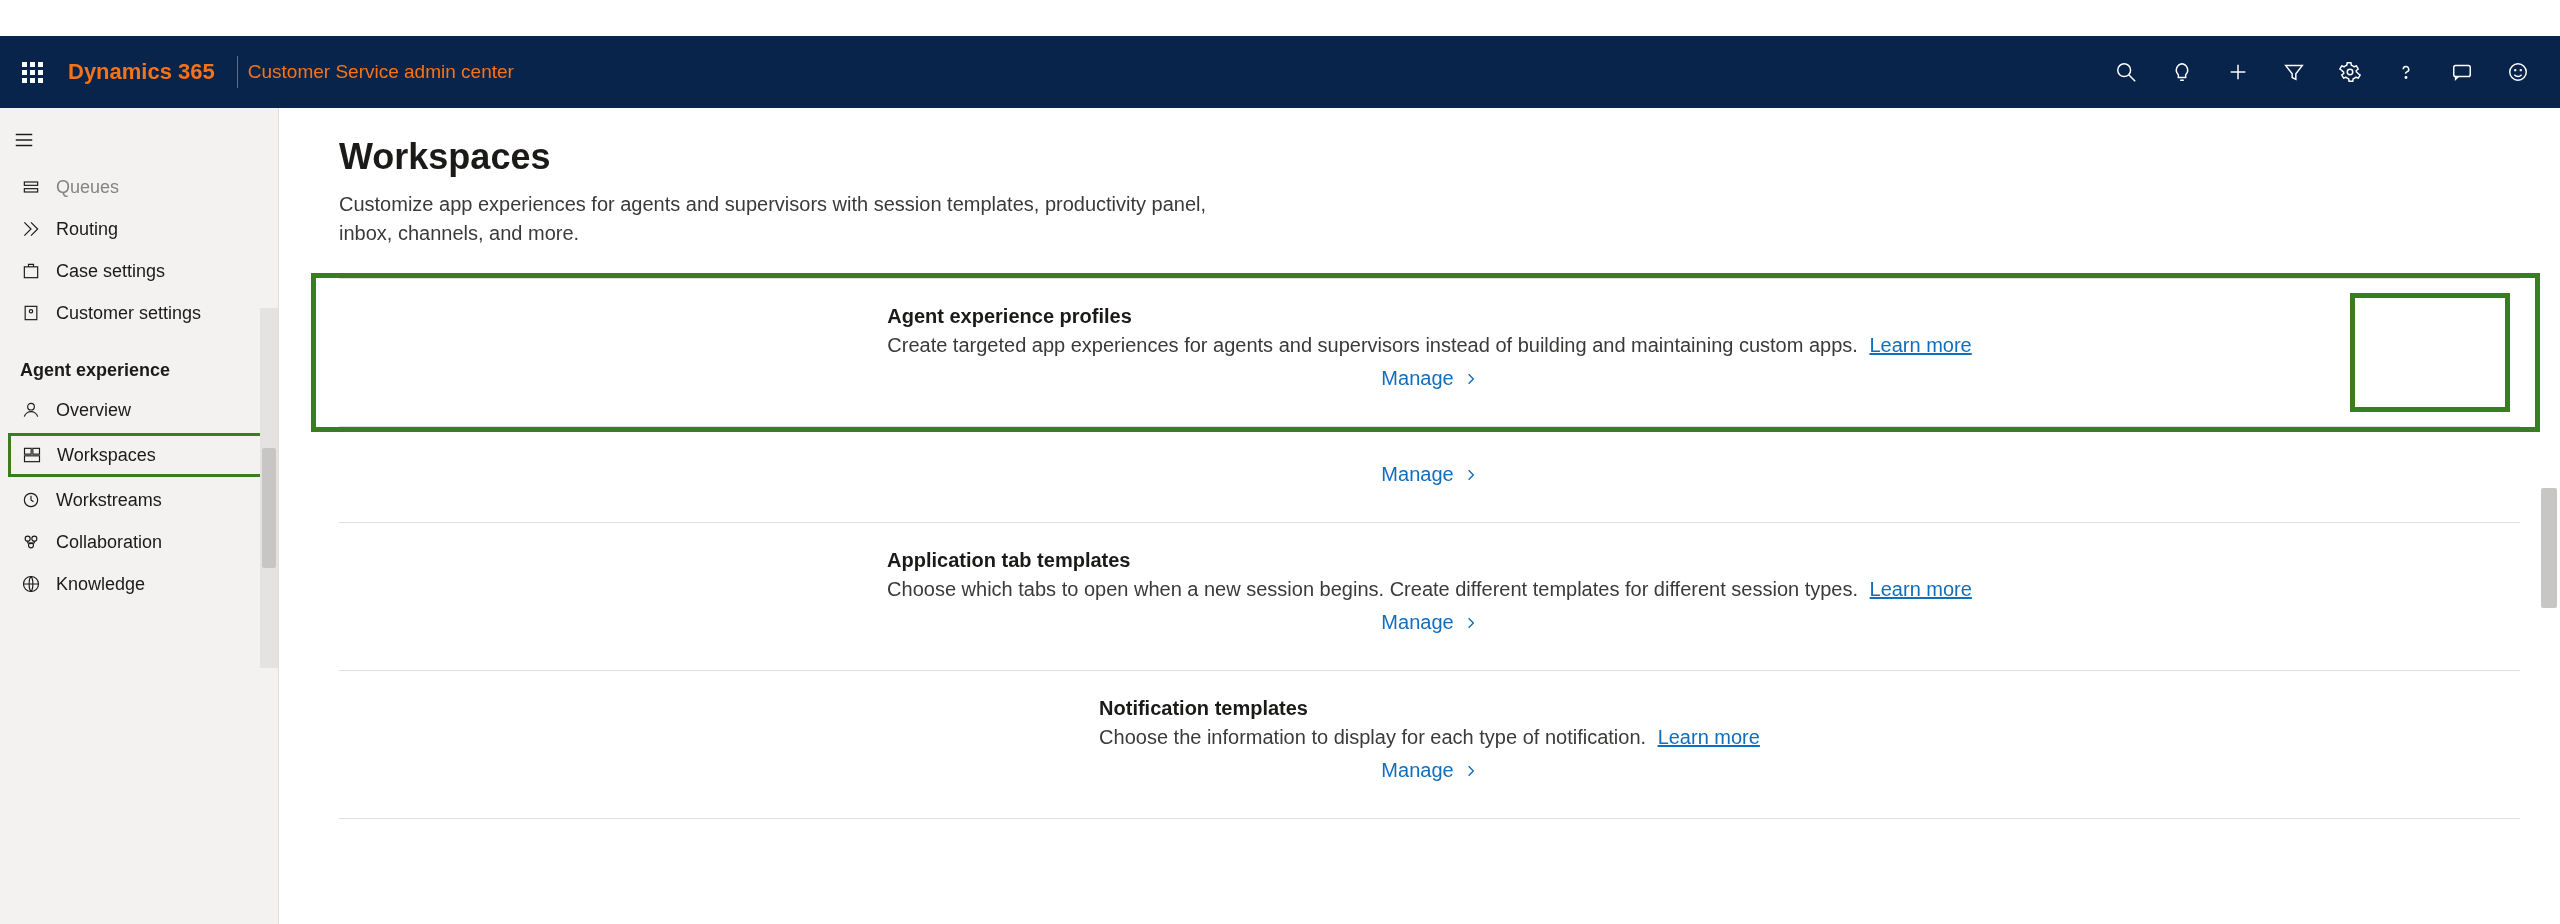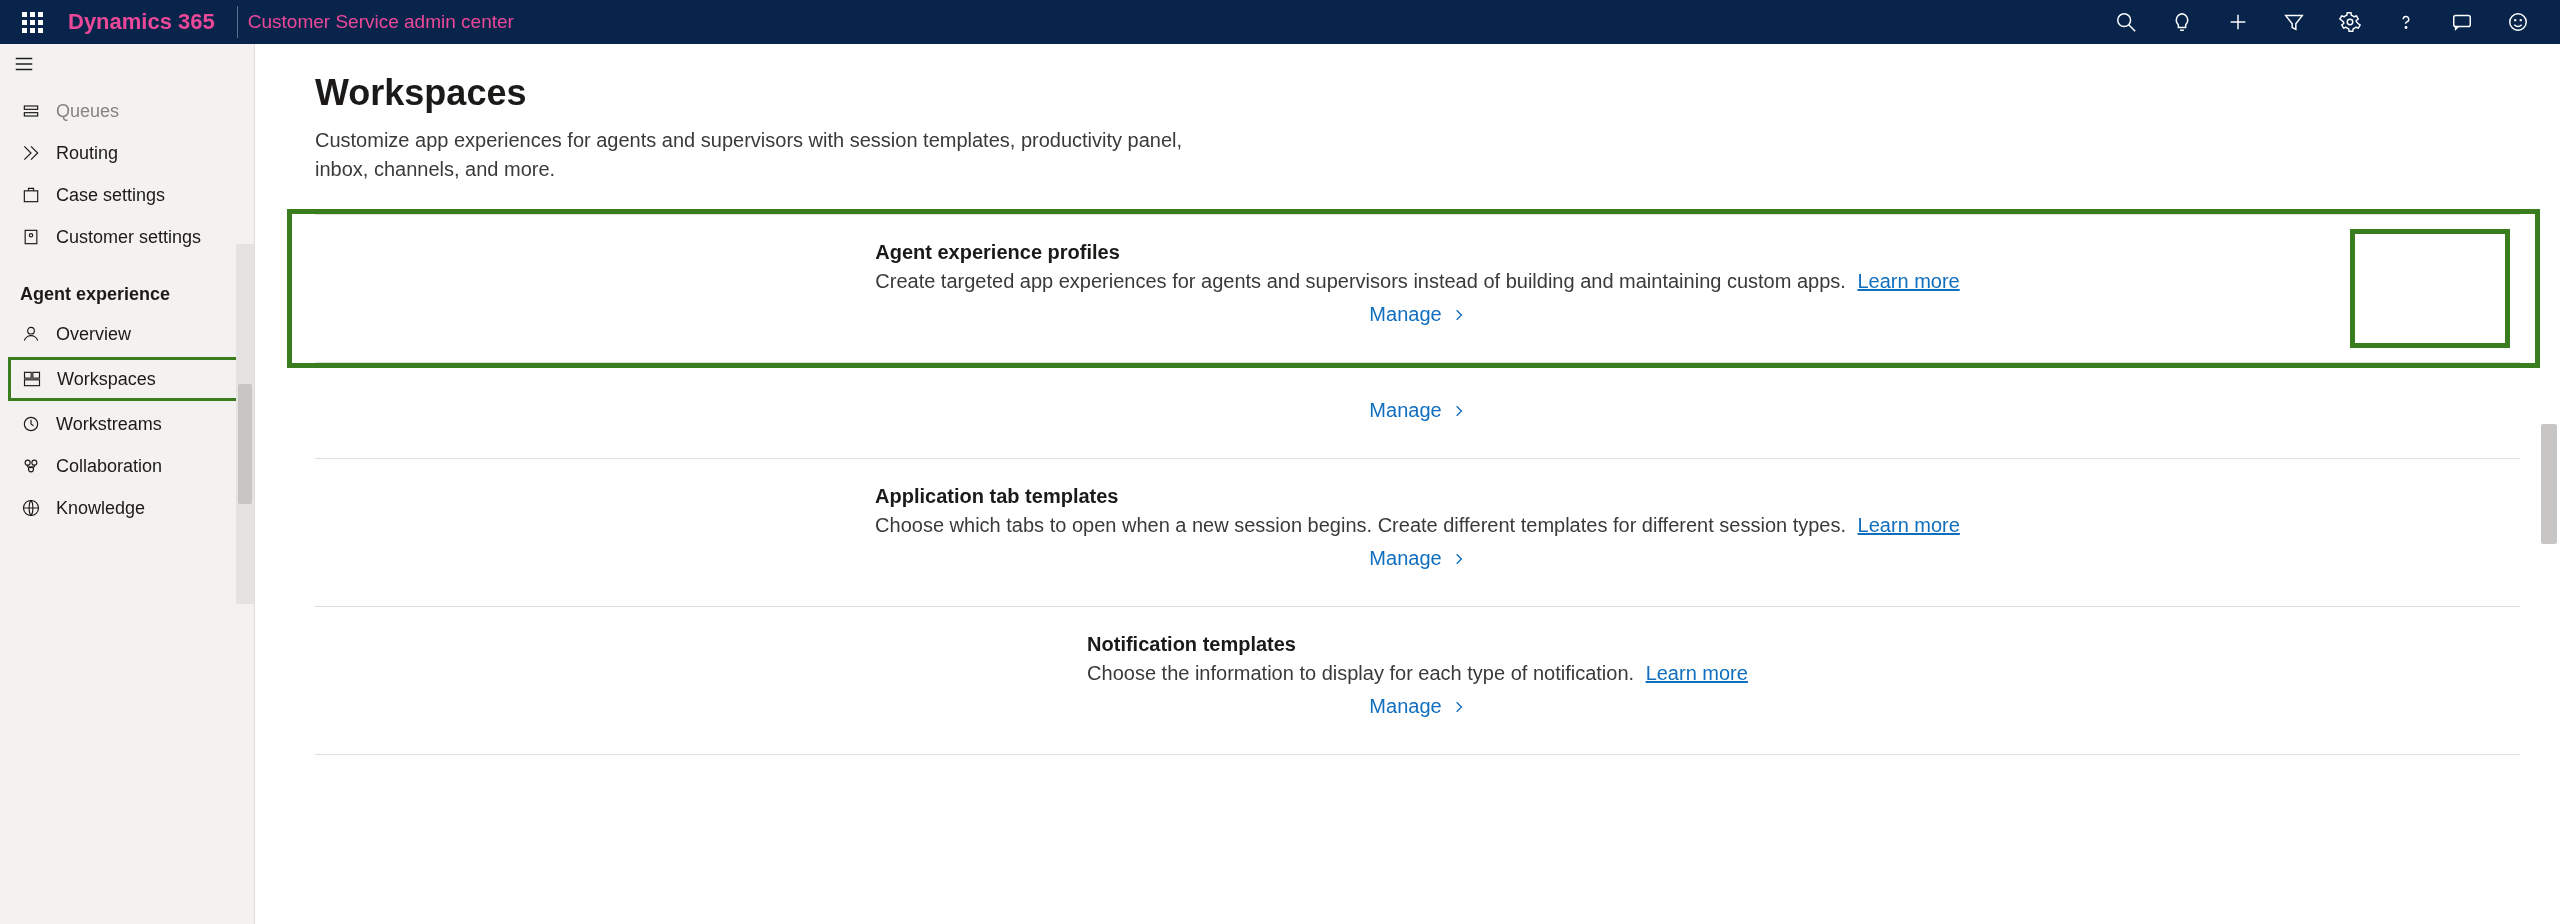--- a/index.html
+++ b/index.html
@@ -12,25 +12,26 @@
     --border: #e1dfdd;
     --sidebar-selected: #dbe6f4;
   }
   * { box-sizing: border-box; }
   html, body { margin: 0; padding: 0; height: 100%; font-family: "Segoe UI", Arial, sans-serif; color: var(--text); }
   body { display: flex; flex-direction: column; height: 100vh; }
 
   
   .topbar {
     background: var(--navy);
-    color: #ec4899;
+    color: #f97316;
     display: flex;
     align-items: center;
-    height: 44px;
+    height: 72px;
     padding: 0 8px;
+    margin-top: 36px;
   }
   .waffle {
     width: 48px; height: 48px; display: flex; align-items: center; justify-content: center;
     cursor: pointer;
   }
   .waffle-grid {
     display: grid; grid-template-columns: repeat(3, 5px); grid-template-rows: repeat(3, 5px); gap: 3px;
   }
   .waffle-grid span { background: #fff; width: 5px; height: 5px; display: block; }
   .brand { font-size: 22px; font-weight: 600; padding: 0 12px; }
@@ -39,22 +40,23 @@
   .top-spacer { flex: 1; }
   .top-actions { display: flex; align-items: center; gap: 4px; padding-right: 8px; }
   .top-btn { width: 52px; height: 48px; display: flex; align-items: center; justify-content: center; cursor: pointer; }
   .top-btn svg { width: 22px; height: 22px; stroke: #fff; fill: none; stroke-width: 1.6; }
 
   
   .shell { flex: 1; display: flex; overflow: hidden; }
 
   
   .sidebar {
-    width: 255px; background: var(--grey-bg); border-right: 1px solid #ddd;
+    width: 279px; background: var(--grey-bg); border-right: 1px solid #ddd;
     display: flex; flex-direction: column; position: relative;
+    padding-top: 12px;
   }
   .hamburger { width: 48px; height: 40px; display: flex; align-items: center; justify-content: center; cursor: pointer; margin-bottom: 6px; }
   .hamburger svg { width: 22px; height: 22px; stroke: var(--text); stroke-width: 1.6; fill:none; }
   .nav { list-style: none; margin: 0; padding: 0; position:relative; }
   .nav li {
     display: flex; align-items: center; gap: 14px;
     padding: 10px 12px 10px 20px; font-size: 18px; color: var(--text);
     cursor: pointer; position:relative;
   }
   .nav li.cutoff span.label { color:#868482; }

